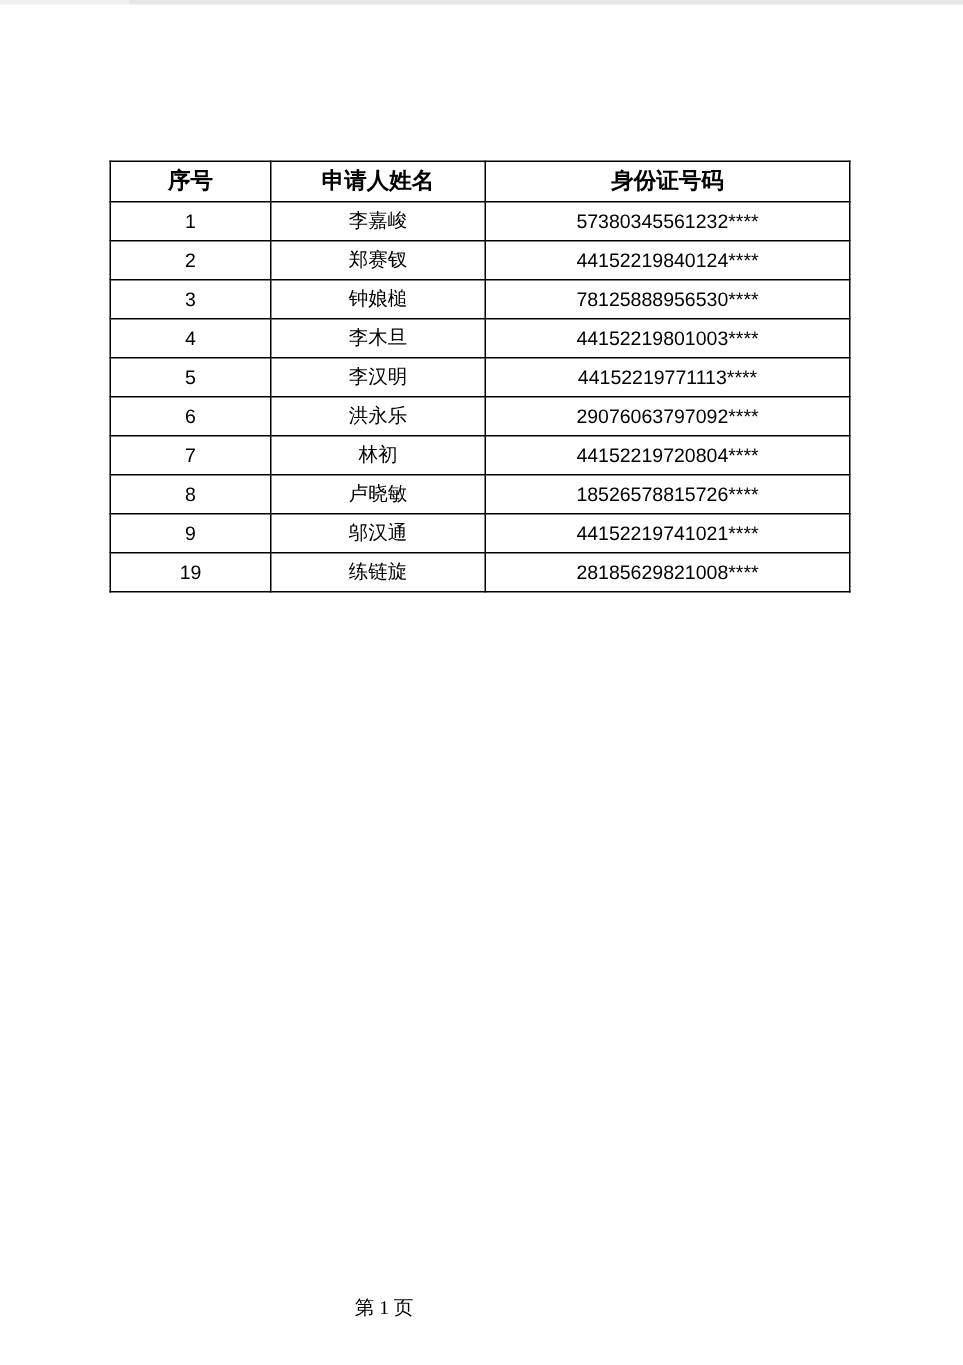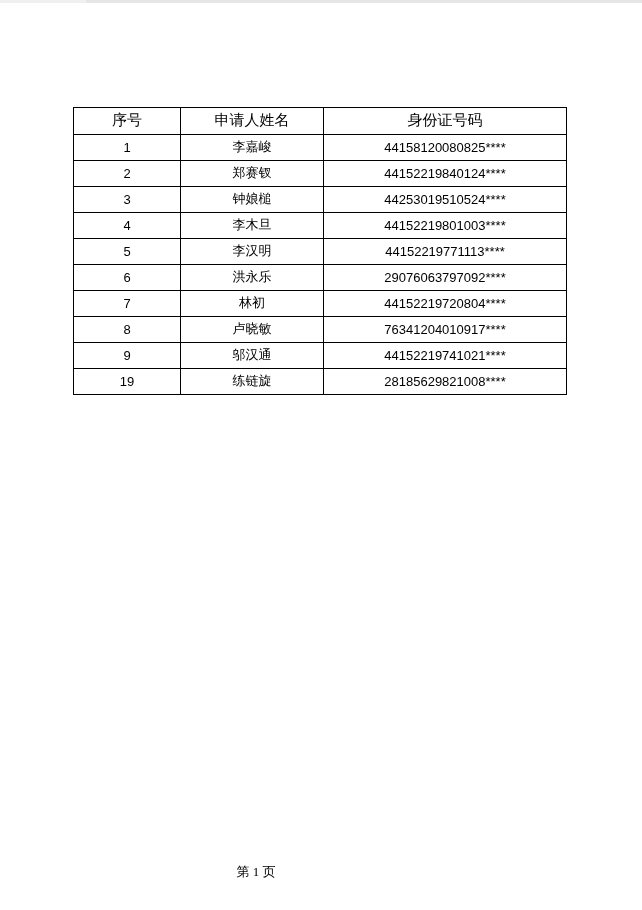--- a/index.html
+++ b/index.html
@@ -50,21 +50,21 @@
   table.applicant-table td {
     border: 1px solid #000000;
     text-align: center;
     vertical-align: middle;
     padding: 0;
     overflow: hidden;
   }
   table.applicant-table th {
     height: 26px;
     font-size: 15px;
-    font-weight: normal;
+    font-weight: bold;
     font-family: "Liberation Serif", serif;
   }
   table.applicant-table td {
     height: 25px;
     font-size: 13px;
     font-family: "Liberation Sans", sans-serif;
   }
   table.applicant-table td.cell-name {
     font-family: Liberation Serif, serif;
     font-size: 13px;
@@ -100,31 +100,31 @@
     <tr>
         <th>序号</th>
         <th>申请人姓名</th>
         <th>身份证号码</th>
       </tr>
   </thead>
   <tbody>
       <tr>
         <td>1</td>
         <td class="cell-name">李嘉峻</td>
-        <td>44158120080825****</td>
+        <td>57380345561232****</td>
       </tr>
       <tr>
         <td>2</td>
         <td class="cell-name">郑赛钗</td>
         <td>44152219840124****</td>
       </tr>
       <tr>
         <td>3</td>
         <td class="cell-name">钟娘槌</td>
-        <td>44253019510524****</td>
+        <td>78125888956530****</td>
       </tr>
       <tr>
         <td>4</td>
         <td class="cell-name">李木旦</td>
         <td>44152219801003****</td>
       </tr>
       <tr>
         <td>5</td>
         <td class="cell-name">李汉明</td>
         <td>44152219771113****</td>
@@ -135,21 +135,21 @@
         <td>29076063797092****</td>
       </tr>
       <tr>
         <td>7</td>
         <td class="cell-name">林初</td>
         <td>44152219720804****</td>
       </tr>
       <tr>
         <td>8</td>
         <td class="cell-name">卢晓敏</td>
-        <td>76341204010917****</td>
+        <td>18526578815726****</td>
       </tr>
       <tr>
         <td>9</td>
         <td class="cell-name">邬汉通</td>
         <td>44152219741021****</td>
       </tr>
       <tr>
         <td>19</td>
         <td class="cell-name">练链旋</td>
         <td>28185629821008****</td>

